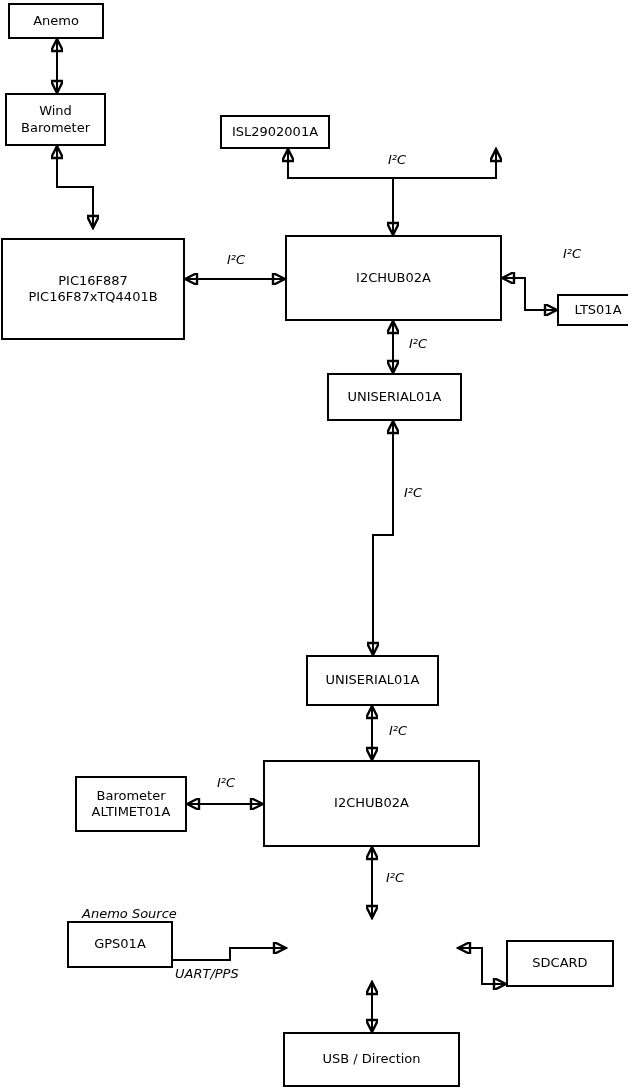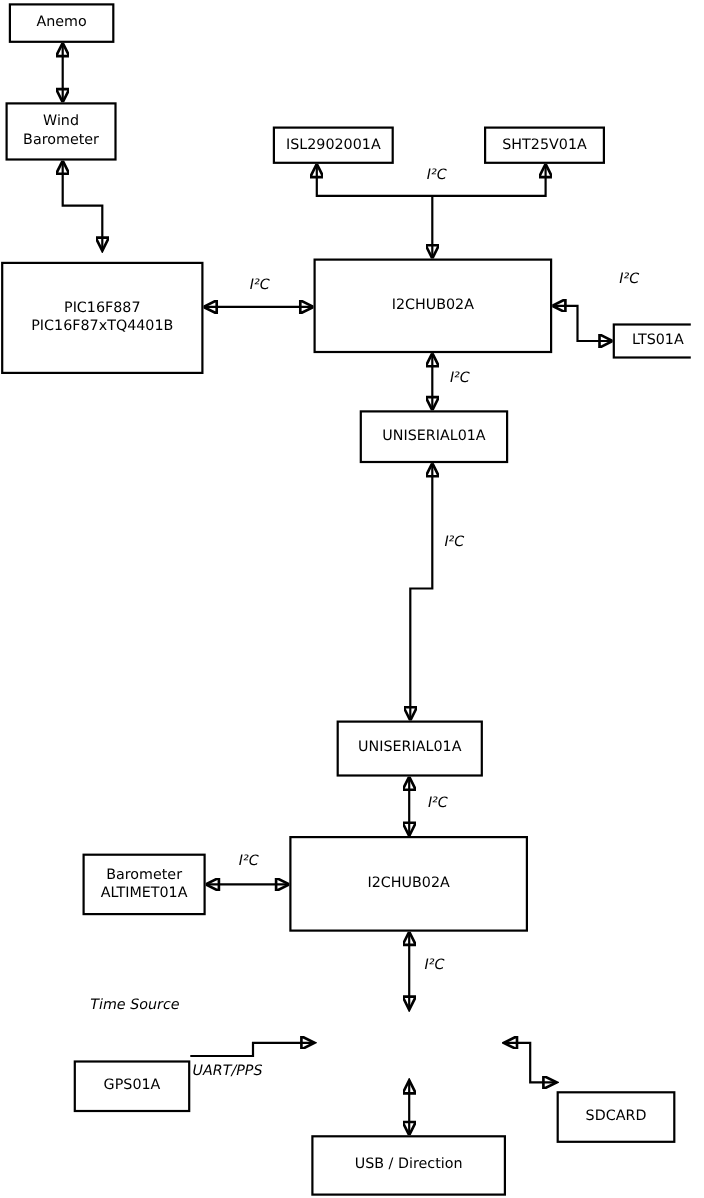--- a/index.html
+++ b/index.html
@@ -83,27 +83,24 @@
   <div class="box" style="left:5px;top:93px;width:101px;height:53px">
     <span>Wind</span>
     <span>Barometer</span>
   </div>
 
   <div class="box" style="left:1px;top:238px;width:184px;height:102px">
     <span>PIC16F887</span>
     <span>PIC16F87xTQ4401B</span>
   </div>
 
-  <div class="box" style="left:248px;top:115px;width:110px;height:34px">
+  <div class="box" style="left:220px;top:115px;width:110px;height:34px">
     <span>ISL2902001A</span>
   </div>
 
-  <div class="box" style="left:440px;top:115px;width:110px;height:34px">
-    <span>SHT25V01A</span>
-  </div>
 
   <div class="box" style="left:285px;top:235px;width:217px;height:86px">
     <span>I2CHUB02A</span>
   </div>
 
   <div class="box" style="left:557px;top:294px;width:82px;height:32px">
     <span>LTS01A</span>
   </div>
 
   <div class="box" style="left:327px;top:373px;width:135px;height:48px">
@@ -116,37 +113,37 @@
 
   <div class="box" style="left:75px;top:776px;width:112px;height:56px">
     <span>Barometer</span>
     <span>ALTIMET01A</span>
   </div>
 
   <div class="box" style="left:263px;top:760px;width:217px;height:87px">
     <span>I2CHUB02A</span>
   </div>
 
-  <div class="box" style="left:67px;top:964px;width:106px;height:47px">
+  <div class="box" style="left:67px;top:921px;width:106px;height:47px">
     <span>GPS01A</span>
   </div>
 
 
-  <div class="box" style="left:506px;top:992px;width:108px;height:47px">
+  <div class="box" style="left:506px;top:940px;width:108px;height:47px">
     <span>SDCARD</span>
   </div>
 
   <div class="box" style="left:283px;top:1032px;width:177px;height:55px">
     <span>USB / Direction</span>
   </div>
 
   <span class="lbl" style="left:388px;top:153px">I²C</span>
   <span class="lbl" style="left:227px;top:253px">I²C</span>
   <span class="lbl" style="left:563px;top:247px">I²C</span>
   <span class="lbl" style="left:409px;top:337px">I²C</span>
   <span class="lbl" style="left:404px;top:486px">I²C</span>
   <span class="lbl" style="left:389px;top:724px">I²C</span>
   <span class="lbl" style="left:217px;top:776px">I²C</span>
   <span class="lbl" style="left:386px;top:871px">I²C</span>
-  <span class="lbl" style="left:82px;top:907px">Time Source</span>
+  <span class="lbl" style="left:82px;top:907px">Anemo Source</span>
   <span class="lbl" style="left:175px;top:967px">UART/PPS</span>
 
 </div>
 
 </body></html>

